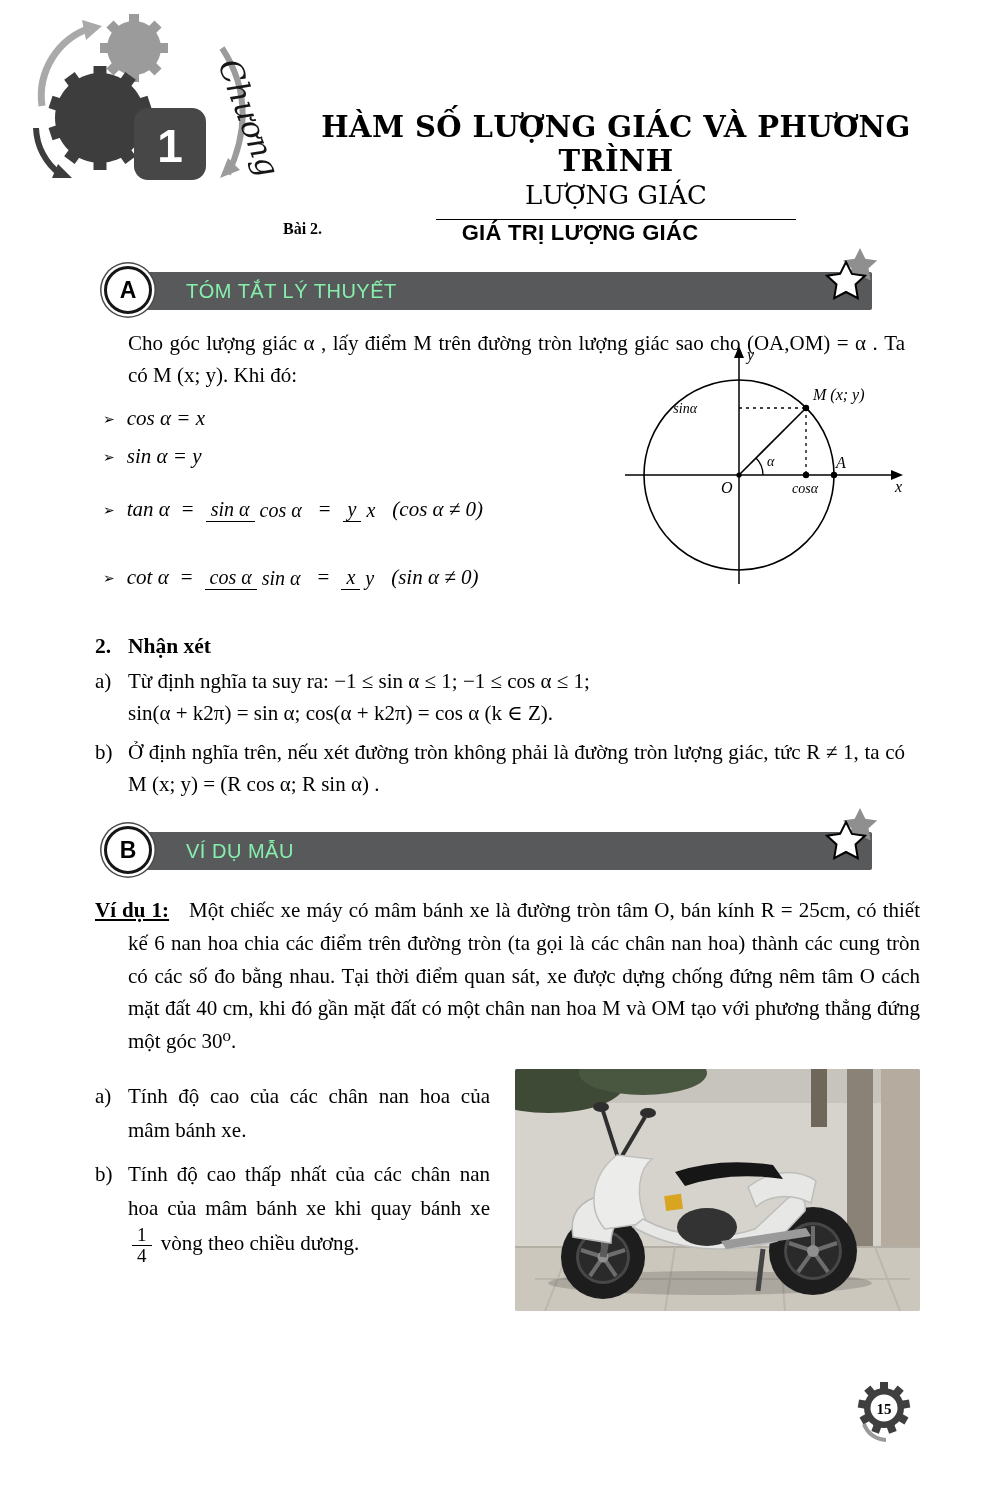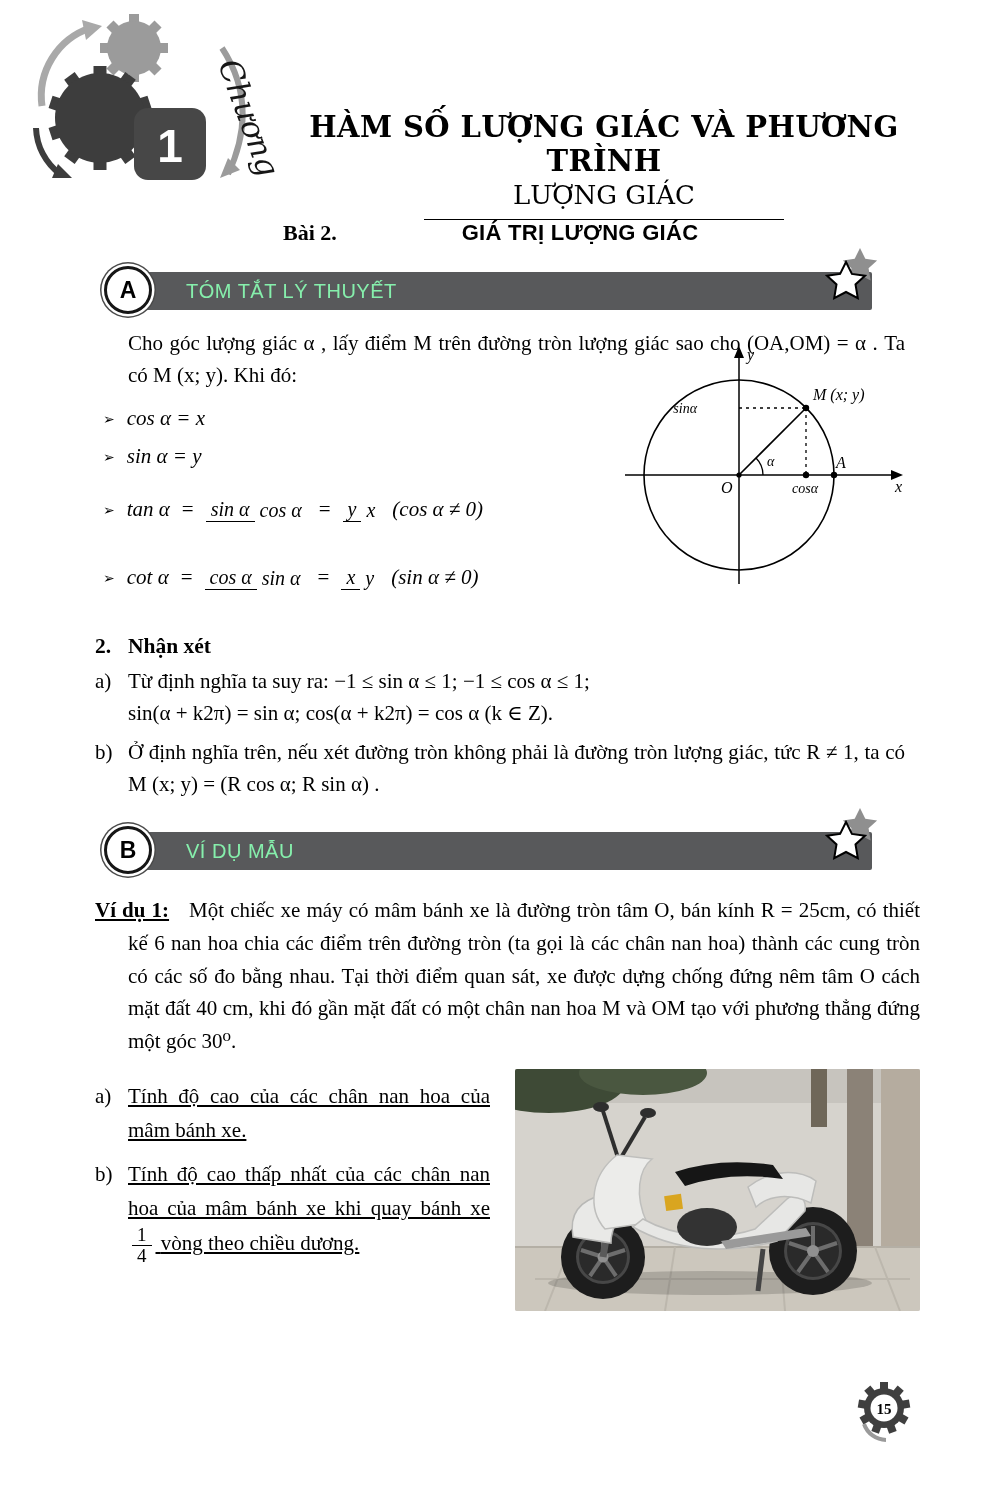--- a/index.html
+++ b/index.html
@@ -7,25 +7,25 @@
   body {
     width:1000px; height:1500px;
     font-family:"Liberation Serif","DejaVu Serif",serif;
     color:#000;
   }
   .page { position:relative; width:1000px; height:1500px; overflow:hidden; background:#fff; }
 
   
   .header { position:relative; height:272px; }
   .logo-svg { position:absolute; left:22px; top:6px; width:255px; height:200px; overflow:visible; }
-  .titles { position:absolute; left:254px; top:110px; width:700px; text-align:center; }
+  .titles { position:absolute; left:266px; top:110px; width:700px; text-align:center; }
   .title1 { font-family:"DejaVu Serif","Liberation Serif",serif; font-weight:bold; font-size:29px; letter-spacing:.4px; }
   .title2 { font-family:"DejaVu Serif","Liberation Serif",serif; font-weight:normal; font-size:26px; margin-top:2px; }
   .title-underline { width:360px; border-top:1.6px solid #000; margin:9px auto 0; }
-  .lesson-label { position:absolute; left:283px; top:220px; font-weight:bold; font-size:22px; }
+  .lesson-label { position:absolute; left:283px; top:220px; font-weight:bold; font-size:16px; }
   .lesson-title { position:absolute; left:380px; top:220px; width:400px; text-align:center;
                   font-family:"Liberation Sans","DejaVu Sans",sans-serif; font-weight:bold; font-size:22px; letter-spacing:.3px; }
 
   
   .section-bar { position:relative; margin:0 128px 0 112px; height:38px; background:#58595B; border-radius:2px; }
   .section-badge { position:absolute; left:-8px; top:-6px; width:48px; height:48px; border-radius:50%;
                    background:#fff; border:3.5px solid #161616;
                    box-shadow:0 0 0 2.5px #fff, 0 0 0 4px #4a4a4a;
                    display:flex; align-items:center; justify-content:center;
                    font-family:"Liberation Sans",sans-serif; font-weight:bold; font-size:23px; }
@@ -56,21 +56,21 @@
   .note-label { width:33px; flex:none; }
   .note-body { flex:1; text-align:justify; }
 
   
   .example { margin:24px 80px 0 95px; font-size:21px; line-height:1.55; }
   .example-p { text-align:justify; padding-left:33px; text-indent:-33px; }
   .ex-label { font-weight:bold; text-decoration:underline; margin-right:20px; }
   .example-cols { display:flex; margin-top:12px; }
   .ex-left { width:395px; }
   .ex-item { display:flex; margin-top:10px; line-height:1.62; }
-  .ex-item .note-body { text-align:justify;text-decoration:underline; }
+  .ex-item .note-body { text-align:justify; }
   .inline-frac { display:inline-flex; flex-direction:column; align-items:center; line-height:1.05; font-size:19px;
                  vertical-align:middle; margin:0 4px; }
   .photo-svg { margin-left:25px; width:405px; height:242px; flex:none; border-radius:2px; }
 
   
   .page-badge { position:absolute; right:88px; bottom:58px; width:56px; height:62px; overflow:visible; }
 </style>
 </head>
 <body>
 

